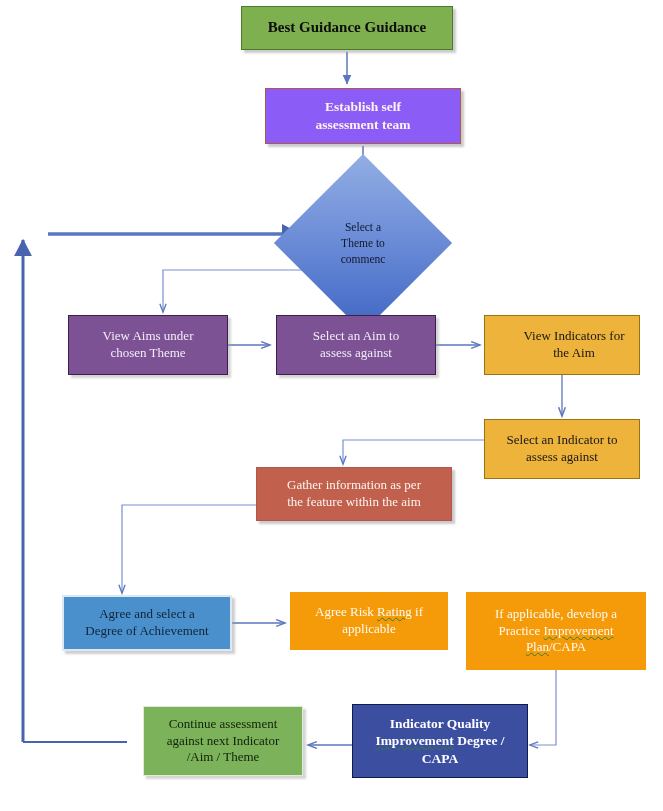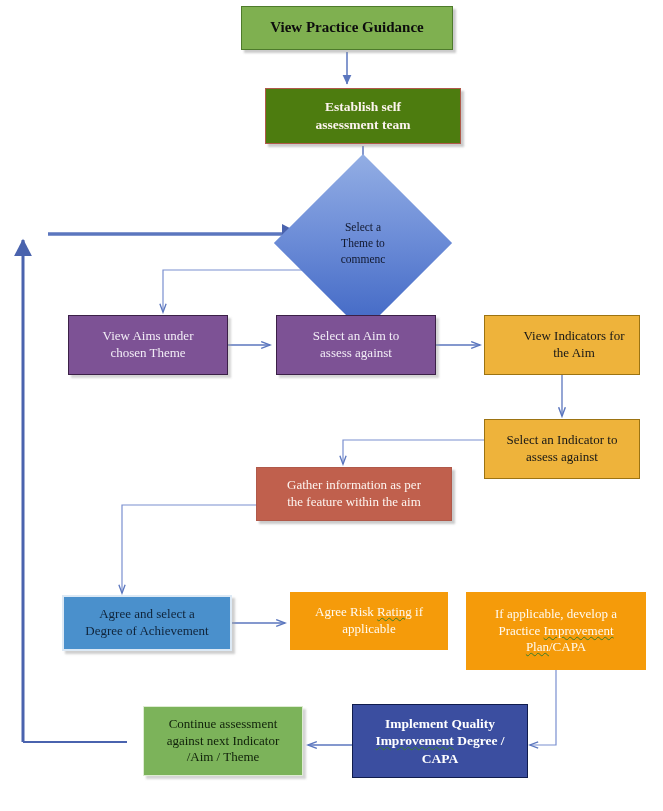--- a/index.html
+++ b/index.html
@@ -18,21 +18,21 @@
   }
   .node .lbl{display:block;width:100%;padding:0 6px;}
 
   
   .n-green{
     background:#7FB050;border:1px solid #4E7B2B;color:#0d0d0d;
     font-weight:bold;font-size:15px;
     box-shadow:3px 3px 2px rgba(140,140,140,.45);
   }
   .n-terracotta{
-    background:#4d7c0f;border:1px solid #b0594a;color:#fdf4ef;
+    background:#8b5cf6;border:1px solid #b0594a;color:#fdf4ef;
     font-weight:bold;font-size:13.5px;
     box-shadow:3px 3px 2px rgba(150,150,150,.5);
   }
   .n-terracotta2{
     background:#C0604D;border:1px solid #b0594a;color:#fdf4ef;
     font-weight:normal;font-size:13px;
     box-shadow:3px 3px 2px rgba(150,150,150,.5);
   }
   .n-purple{
     background:#7D5295;border:1.5px solid #3b2047;color:#f2edf6;
@@ -122,21 +122,21 @@
     <path d="M256,505 L122,505 L122,593" stroke="#7a8fd0" stroke-width="1.2" fill="none" marker-end="url(#ah-thin)"></path>
 
     <path d="M232,623 L285,623" stroke="#5B76BE" stroke-width="1.3" fill="none" marker-end="url(#ah-thin)"></path>
 
     <path d="M556,670 L556,745 L530,745" stroke="#7a8fd0" stroke-width="1.2" fill="none" marker-end="url(#ah-thin)"></path>
 
     <path d="M352,745 L308,745" stroke="#5B76BE" stroke-width="1.3" fill="none" marker-end="url(#ah-thin)"></path>
   </svg>
 
   <div class="node n-green" style="left:241px;top:6px;width:212px;height:44px;">
-    <span class="lbl">View Practice Guidance</span>
+    <span class="lbl">Best Guidance Guidance</span>
   </div>
 
   <div class="node n-terracotta" style="left:265px;top:88px;width:196px;height:56px;">
     <span class="lbl">Establish self
 assessment team</span>
   </div>
 
   <div class="diamond-wrap" style="left:300px;top:180px;width:126px;height:126px;">
     <div class="diamond-shape"></div>
     <div class="diamond-lbl">Select a
@@ -176,21 +176,21 @@
 
   <div class="node n-orange" style="left:290px;top:592px;width:158px;height:58px;">
     <span class="lbl"><span>Agree Risk </span><span class="squiggle">Rating</span><span> if</span><br><span>applicable</span></span>
   </div>
 
   <div class="node n-orange" style="left:466px;top:592px;width:180px;height:78px;">
     <span class="lbl"><span>If applicable, develop a</span><br><span>Practice </span><span class="squiggle">Improvement</span><br><span class="squiggle">Plan</span><span>/CAPA</span></span>
   </div>
 
   <div class="node n-navy" style="left:352px;top:704px;width:176px;height:74px;">
-    <span class="lbl"><span>Implement Quality</span><br><span class="squiggle">Improvement</span><span> Degree /</span><br><span>CAPA</span></span>
+    <span class="lbl"><span>Indicator Quality</span><br><span class="squiggle">Improvement</span><span> Degree /</span><br><span>CAPA</span></span>
   </div>
 
   <div class="node n-green2" style="left:143px;top:706px;width:160px;height:70px;">
     <span class="lbl">Continue assessment
 against next Indicator
 /Aim / Theme</span>
   </div>
 
 </div>
 

